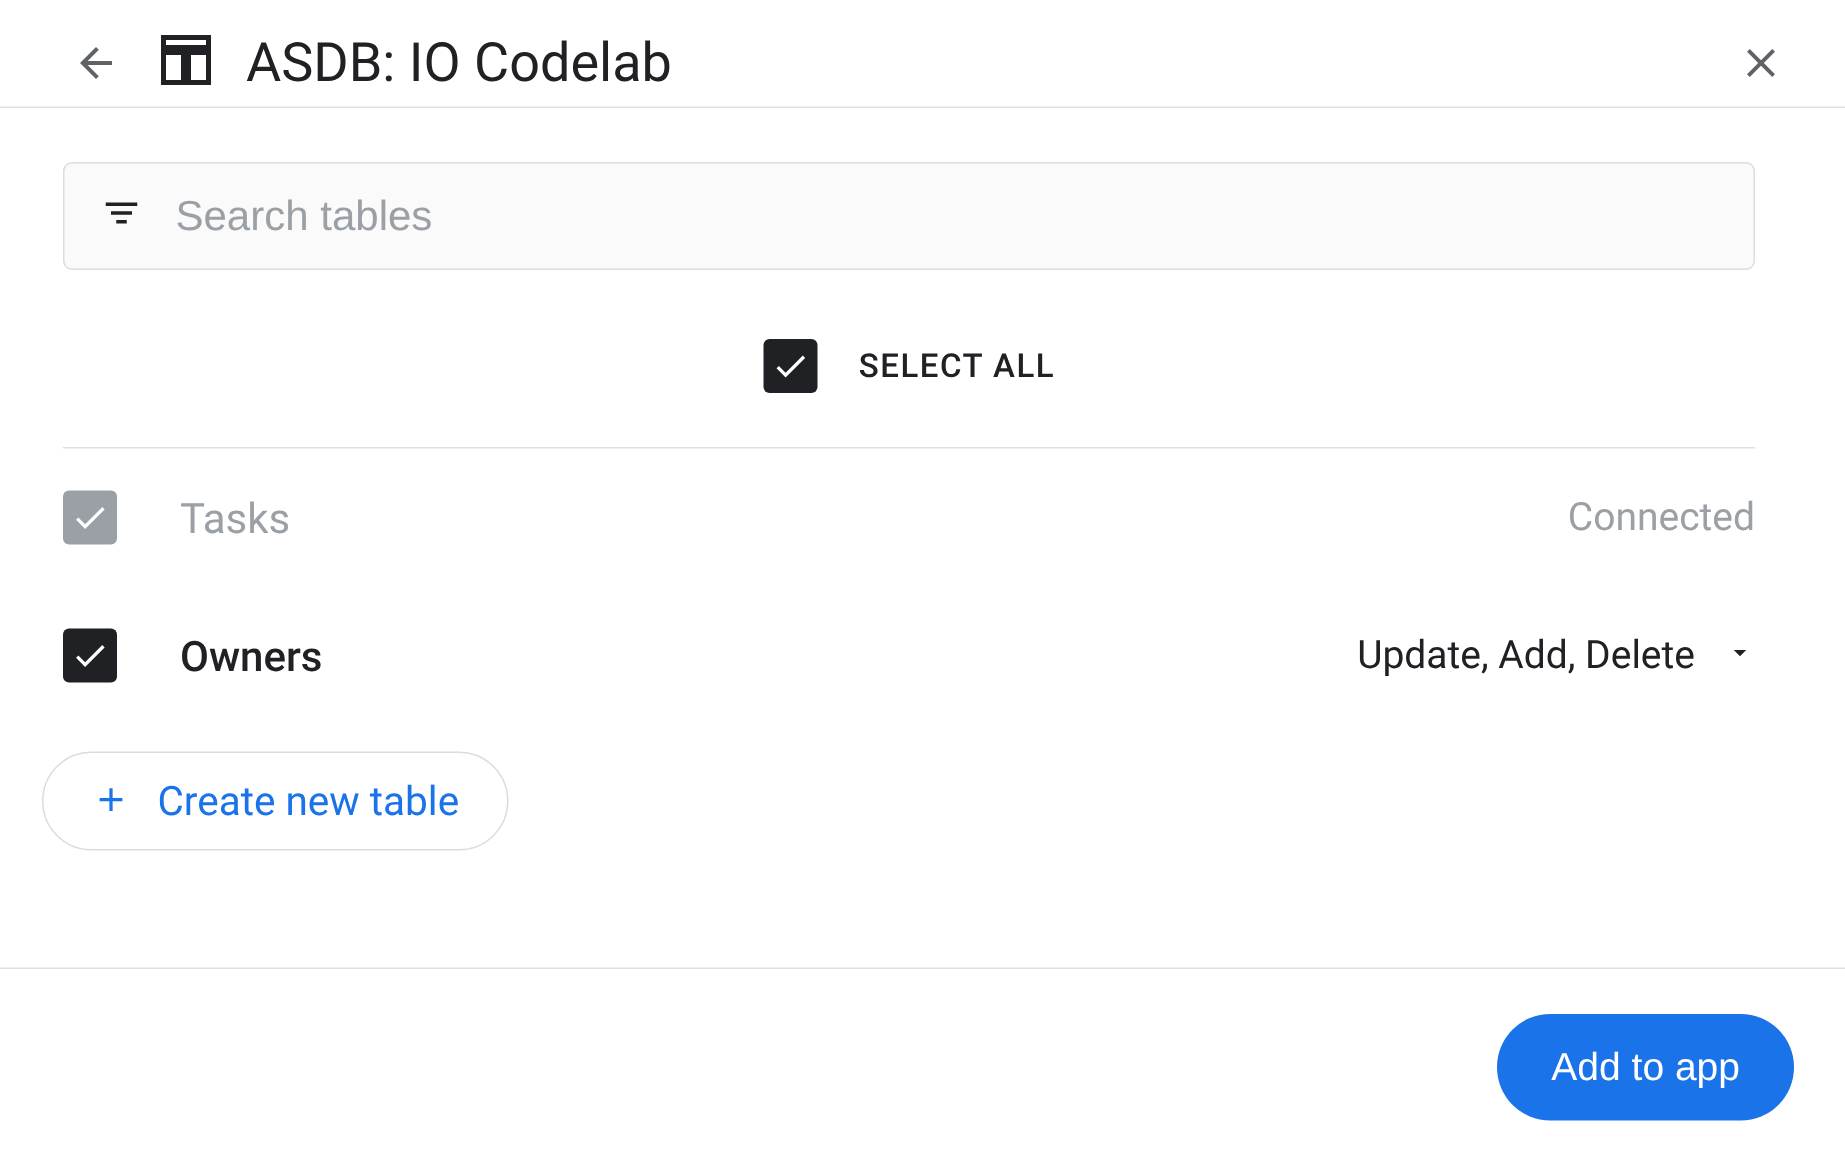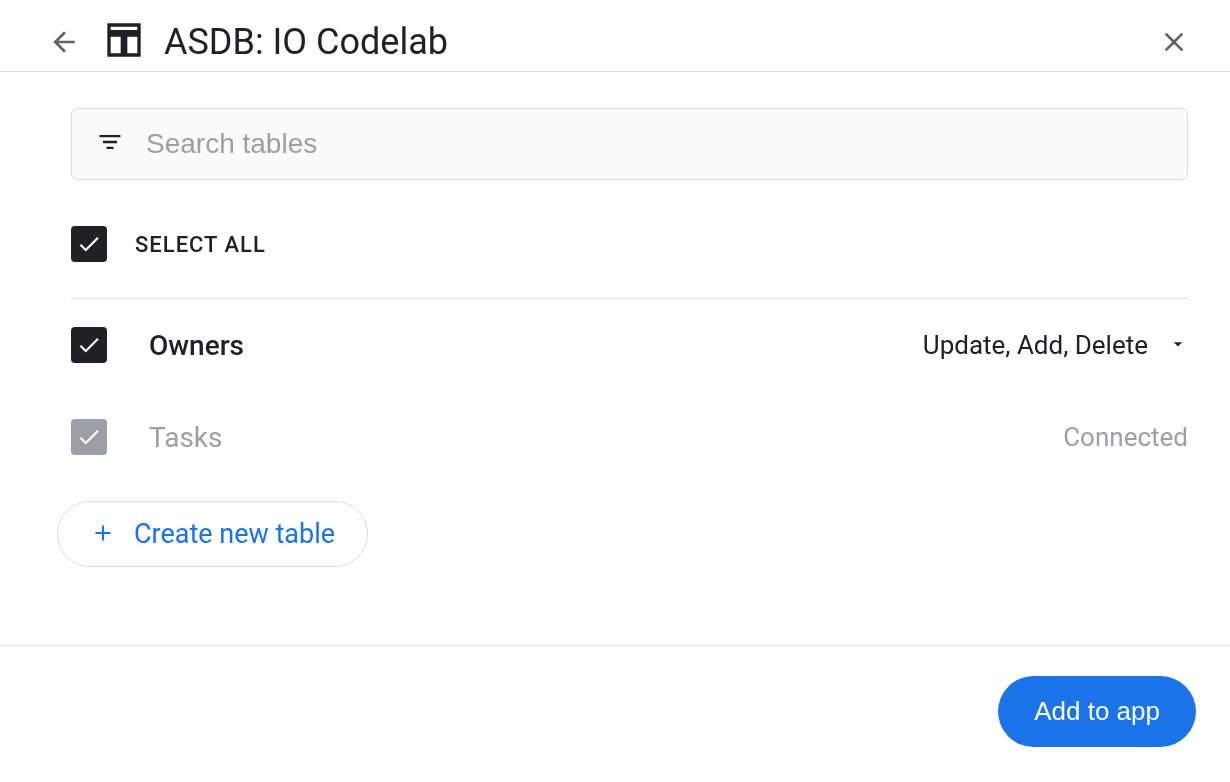--- a/index.html
+++ b/index.html
@@ -50,22 +50,21 @@
     display: flex;
     align-items: center;
     cursor: pointer;
   }
   .close-btn svg {
     width: 32px;
     height: 32px;
     fill: #5f6368;
   }
   .content {
-    padding: 36px 42px 0 42px;
-    margin-left: 29px;
+    padding: 36px 60px 0 42px;
   }
   .search-box {
     display: flex;
     align-items: center;
     border: 1px solid #dadce0;
     border-radius: 6px;
     height: 72px;
     padding: 0 24px;
     background: #fafafa;
   }
@@ -86,20 +85,21 @@
     color: #202124;
   }
   .search-input::placeholder {
     color: #9aa0a6;
   }
   .select-all-row {
     display: flex;
     align-items: center;
     padding: 46px 0 36px 0;
     border-bottom: 1px solid #e0e0e0;
+    justify-content: center;
   }
   .checkbox {
     width: 36px;
     height: 36px;
     border-radius: 4px;
     display: flex;
     align-items: center;
     justify-content: center;
     cursor: pointer;
     flex-shrink: 0;
@@ -230,51 +230,51 @@
     <input type="text" class="search-input" placeholder="Search tables" style="">
   </div>
 
   <div class="select-all-row">
     <div class="checkbox dark">
       <svg viewBox="0 0 24 24">
           <path d="M9 16.17L4.83 12l-1.42 1.41L9 19 21 7l-1.41-1.41z"></path>
         </svg>
     </div>
     <div class="select-all-label">SELECT ALL</div>
+  </div>
+
+  <div class="table-row">
+    <div class="checkbox gray">
+      <svg viewBox="0 0 24 24">
+          <path d="M9 16.17L4.83 12l-1.42 1.41L9 19 21 7l-1.41-1.41z"></path>
+        </svg>
+    </div>
+    <div class="table-name gray">Tasks</div>
+    <div class="table-status gray">
+      <span>Connected</span>
+    </div>
   </div>
 
   <div class="table-row">
     <div class="checkbox dark">
       <svg viewBox="0 0 24 24">
           <path d="M9 16.17L4.83 12l-1.42 1.41L9 19 21 7l-1.41-1.41z"></path>
         </svg>
     </div>
     <div class="table-name dark">Owners</div>
     <div class="table-status dark">
       <span>Update, Add, Delete</span>
       <span class="dropdown-icon">
         <svg viewBox="0 0 24 24">
             <path d="M7 10l5 5 5-5z"></path>
           </svg>
       </span>
     </div>
   </div>
 
-  <div class="table-row">
-    <div class="checkbox gray">
-      <svg viewBox="0 0 24 24">
-          <path d="M9 16.17L4.83 12l-1.42 1.41L9 19 21 7l-1.41-1.41z"></path>
-        </svg>
-    </div>
-    <div class="table-name gray">Tasks</div>
-    <div class="table-status gray">
-      <span>Connected</span>
-    </div>
-  </div>
-
   <div class="create-table-btn">
     <span class="plus-icon">
       <svg viewBox="0 0 24 24">
           <path d="M19 13h-6v6h-2v-6H5v-2h6V5h2v6h6v2z"></path>
         </svg>
     </span>
     <span class="create-table-label">Create new table</span>
   </div>
 </div>
 

